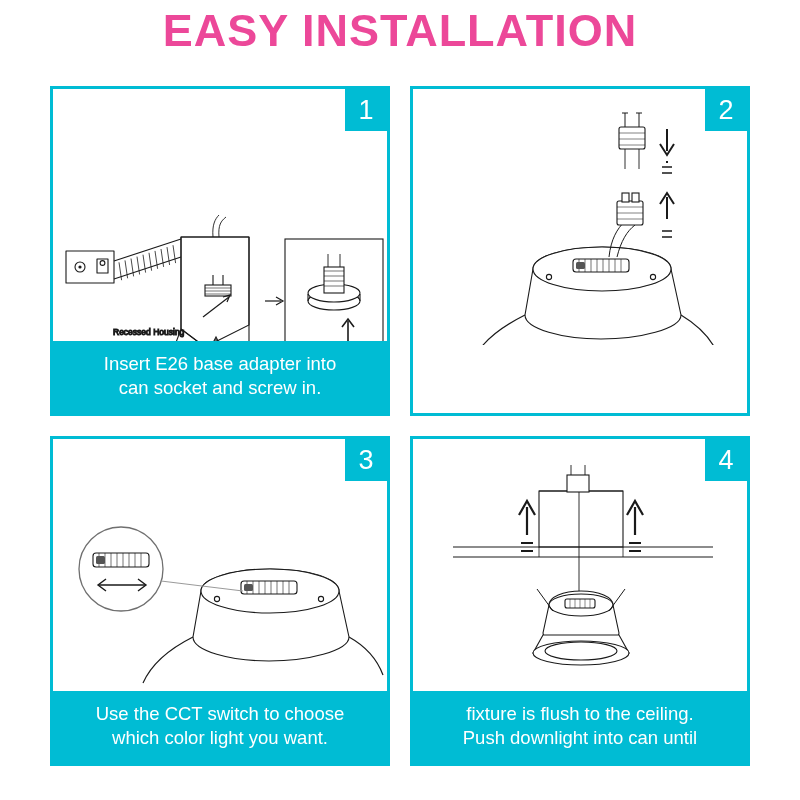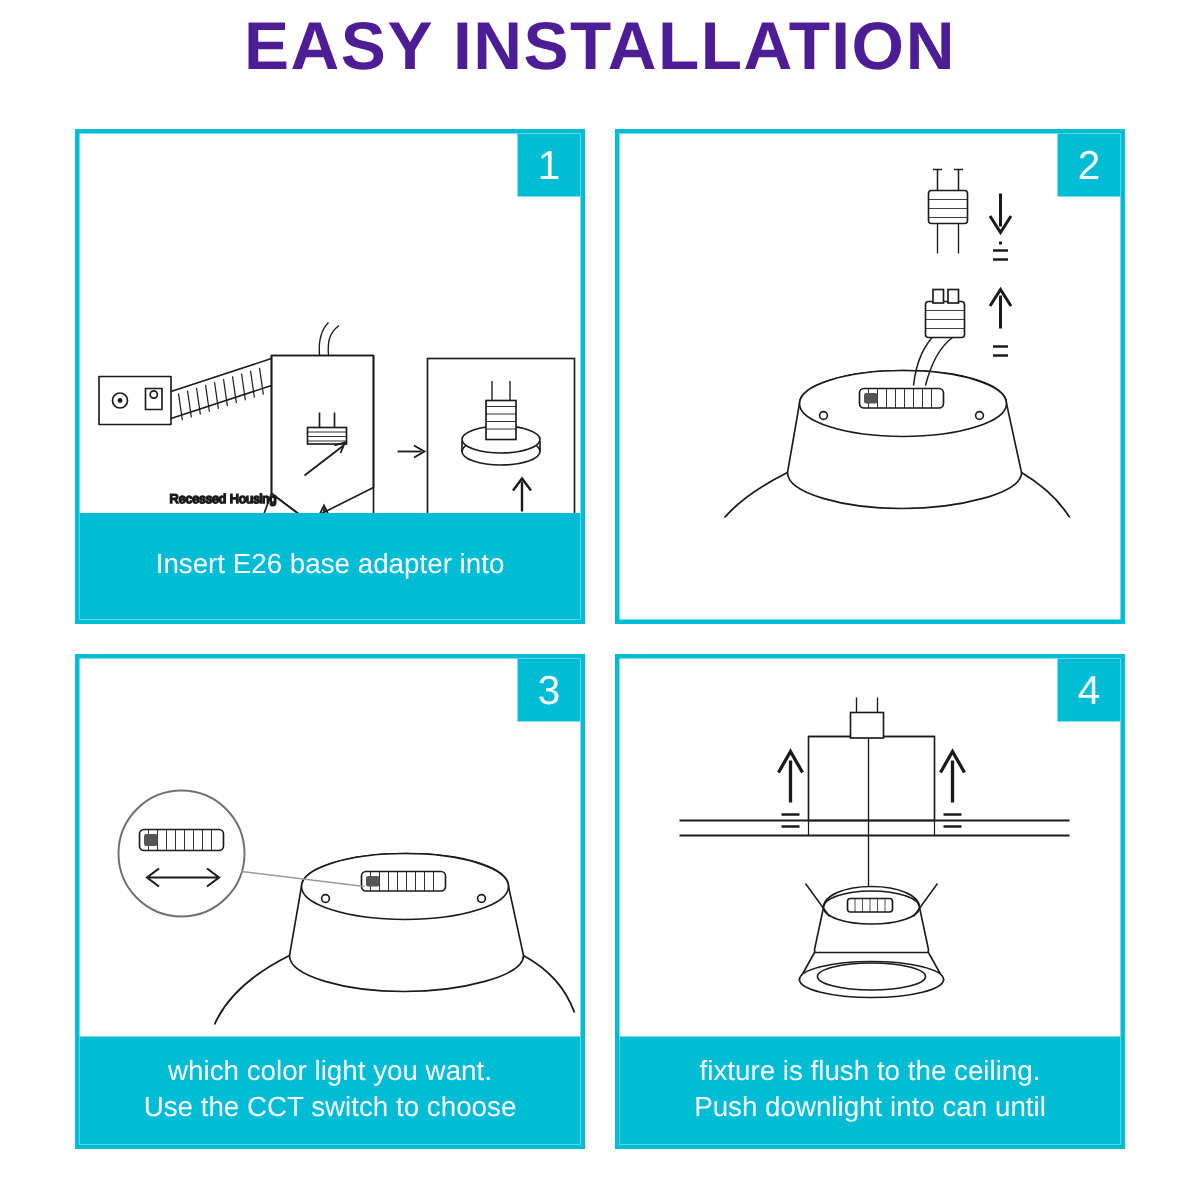--- a/index.html
+++ b/index.html
@@ -18,21 +18,21 @@
   #title {
     position: absolute;
     top: 0; left: 0; right: 0;
     height: 62px;
     display: flex;
     align-items: center;
     justify-content: center;
     font-size: 45px;
     font-weight: bold;
     letter-spacing: 1px;
-    color: #4c1d95;
+    color: #ec4899;
   }
   .grid {
     position: absolute;
     top: 86px; left: 50px;
     width: 700px; height: 670px;
     display: grid;
     grid-template-columns: 340px 340px;
     grid-template-rows: 330px 330px;
     gap: 20px;
   }
@@ -173,20 +173,21 @@
           </g>
 
           <text class="lbl" x="60" y="246">Recessed Housing</text>
           <text class="lbl" x="105" y="323">Ceiling</text>
           <text class="lbl" x="142" y="323">Open Socket</text>
         </svg>
       </div>
       <div class="caption">
         <span>
           <span>Insert E26 base adapter into</span>
+          <span>can socket and screw in.</span>
         </span>
       </div>
     </div>
 
     <div class="card">
       <div class="step-badge">2</div>
       <div class="illo">
         <svg width="334" height="256" viewBox="0 0 334 256" fill="none" stroke="#1a1a1a" stroke-width="1.1">
 
           <g fill="#fff">
@@ -277,22 +278,22 @@
               <path d="M53 140 L45 146 L53 152" fill="none"></path>
               <path d="M85 140 L93 146 L85 152" fill="none"></path>
             </g>
           </g>
 
           <path d="M108 142 L190 152" stroke="#9a9a9a" stroke-width="1"></path>
         </svg>
       </div>
       <div class="caption">
         <span>
+          <span>Use the CCT switch to choose</span>
           <span>which color light you want.</span>
-          <span>Use the CCT switch to choose</span>
         </span>
       </div>
     </div>
 
     <div class="card">
       <div class="step-badge">4</div>
       <div class="illo">
         <svg width="334" height="256" viewBox="0 0 334 256" fill="none" stroke="#1a1a1a" stroke-width="1.1">
 
           <g fill="#fff">

